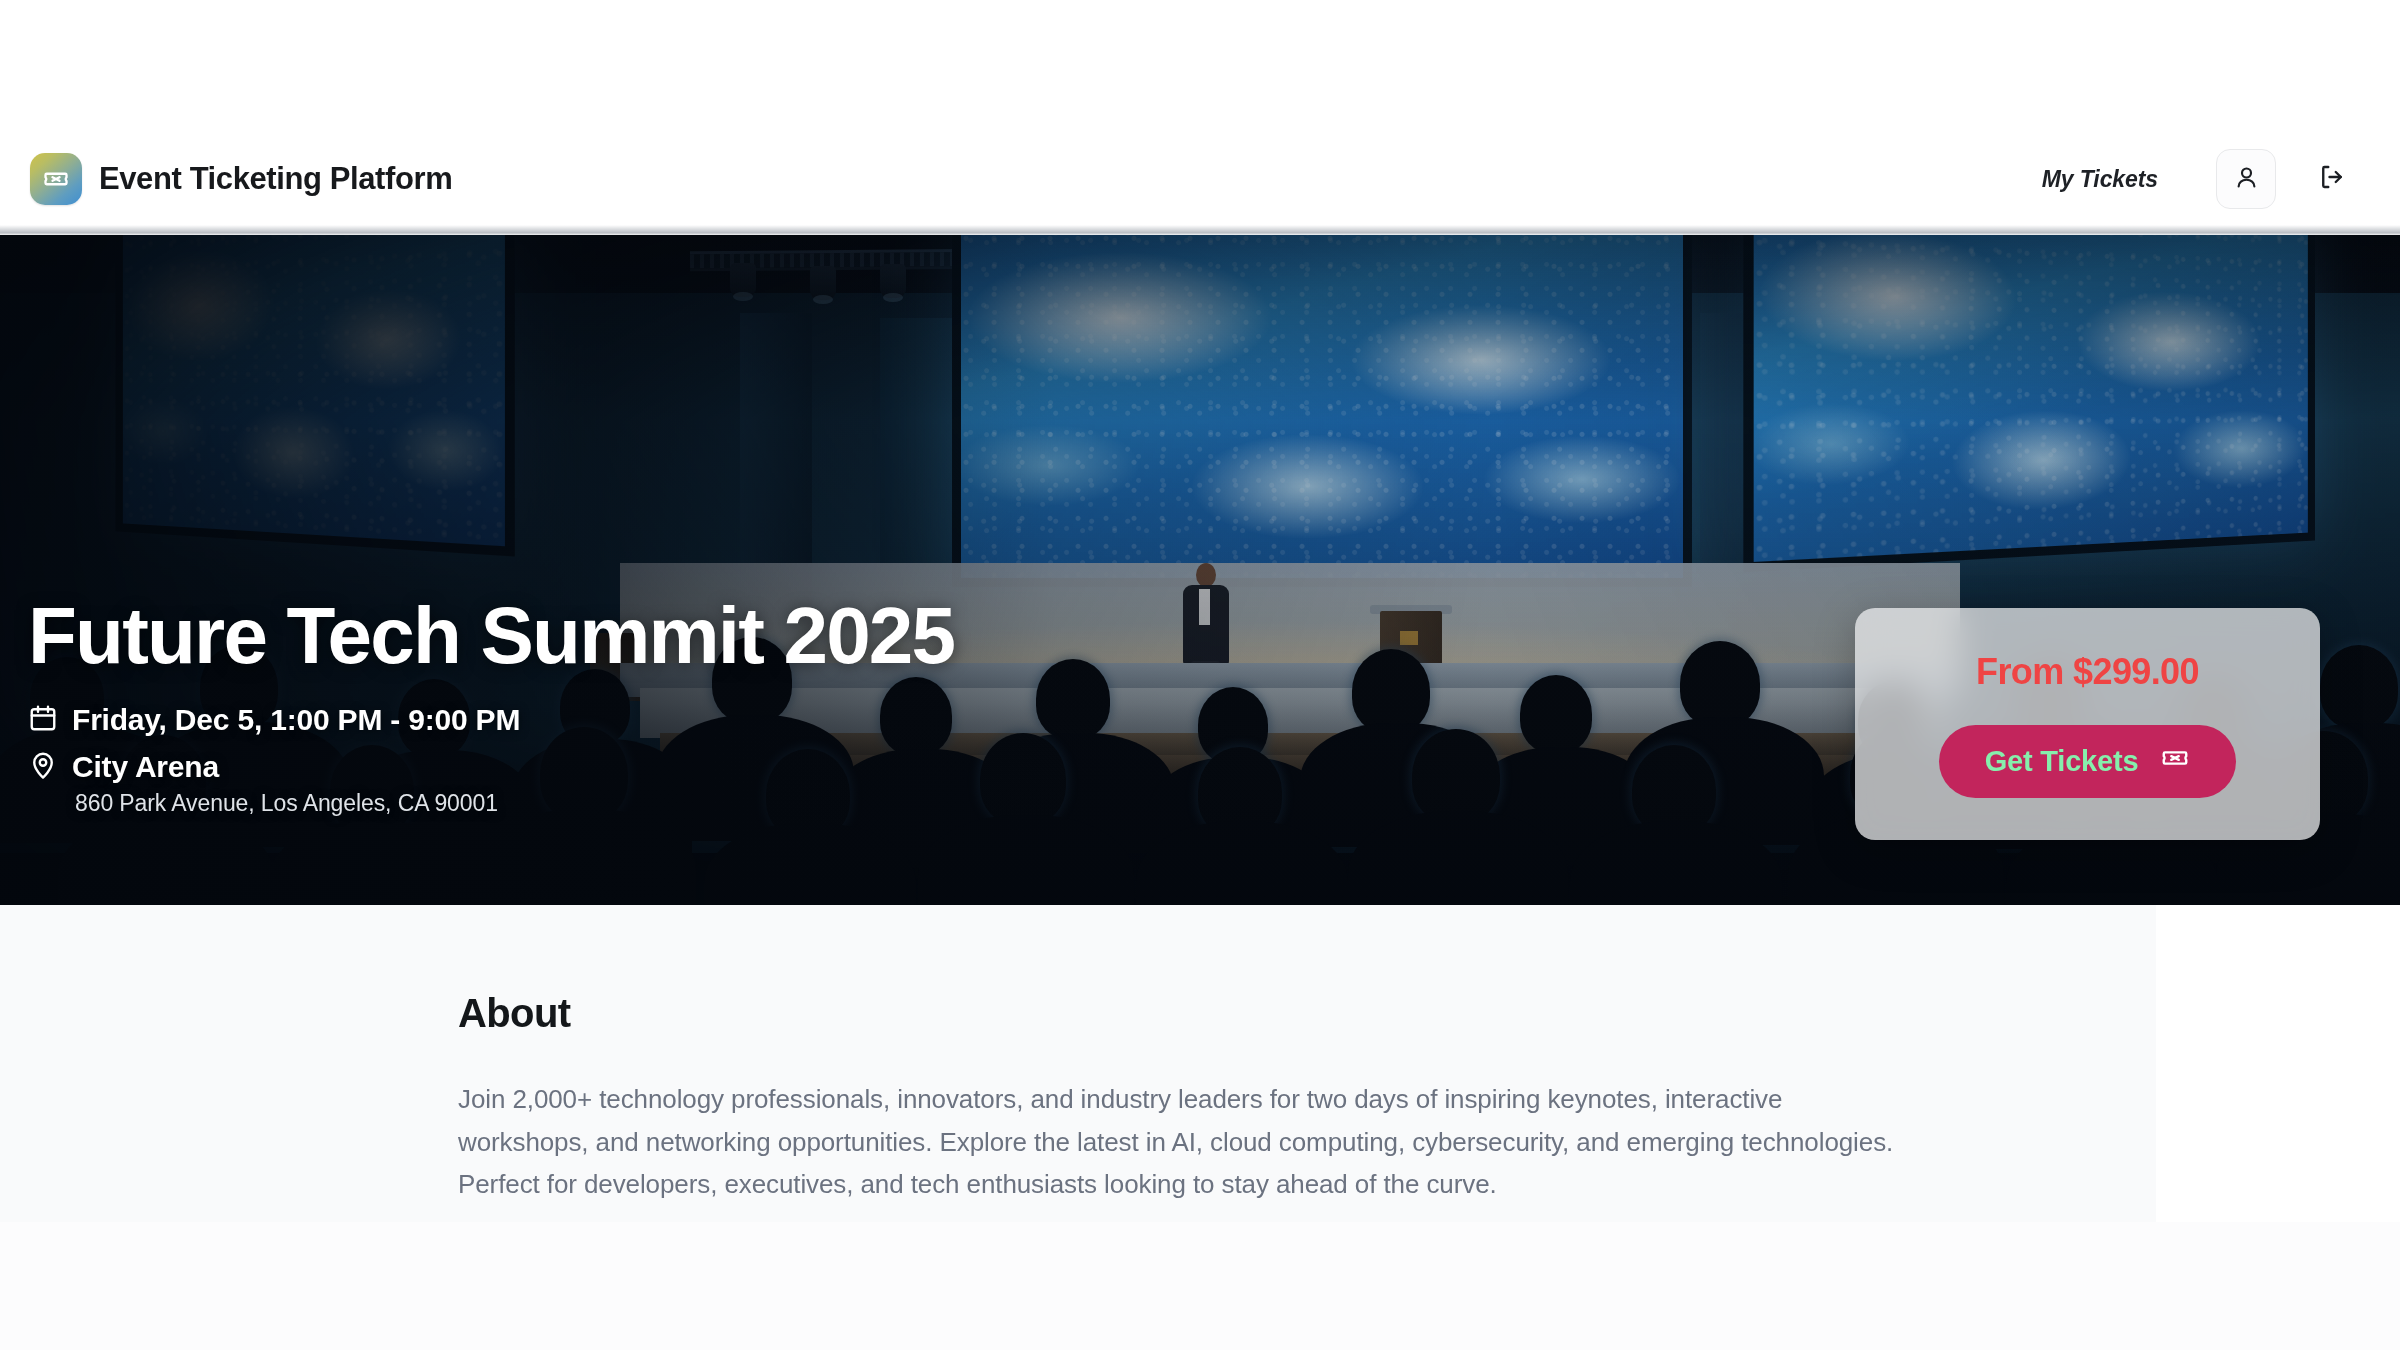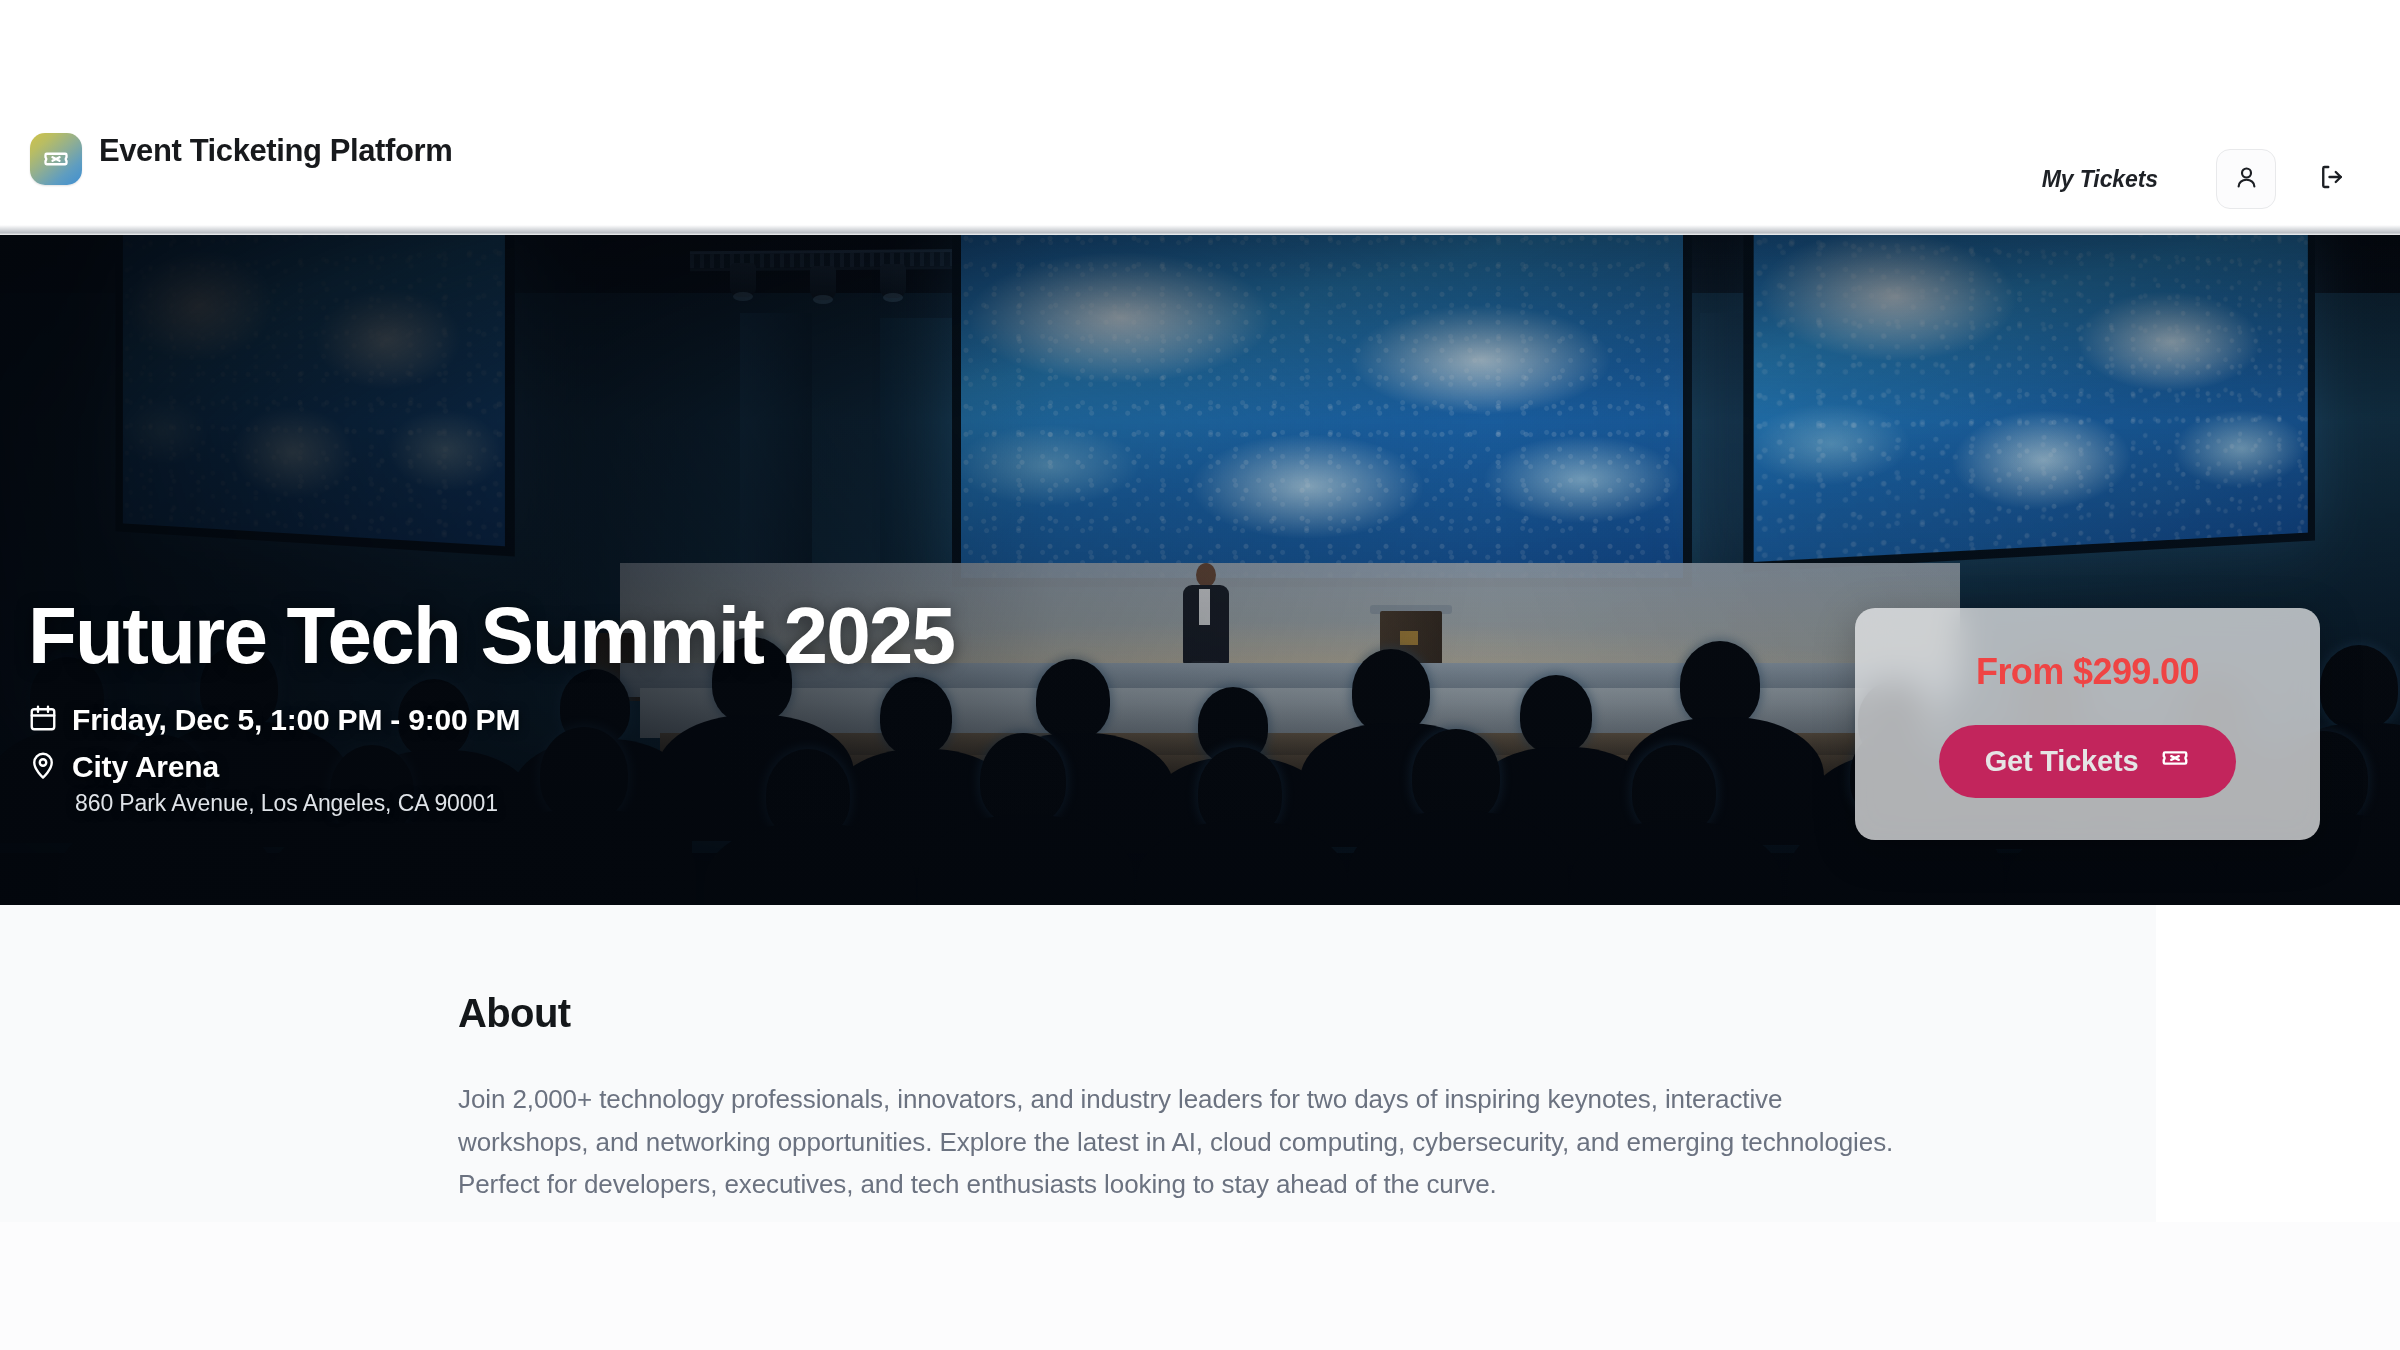--- a/index.html
+++ b/index.html
@@ -46,20 +46,21 @@
     position: absolute;
     top: 225px; left: 0;
     width: 2400px;
     height: 10px;
     background: linear-gradient(to bottom, rgba(255,255,255,1) 0%, rgba(186,190,196,1) 78%, rgba(255,255,255,0.95) 100%);
     z-index: 29;
   }
 
   .brand {
     display: flex;
+    align-items: center;
     gap: 17px;
     height: 92px;
     padding-left: 2px;
   }
   .brand-logo {
     width: 52px; height: 52px;
     border-radius: 15px;
     background: linear-gradient(140deg, #cfc24a 0%, #b9bd63 22%, #8fae93 48%, #5f9dc0 74%, #3f8fd2 100%);
     display: flex; align-items: center; justify-content: center;
     flex: none;
@@ -306,21 +307,21 @@
     font-size: 36px;
     font-weight: bold;
     color: #ef4444;
     letter-spacing: -0.6px;
   }
   .get-tickets-btn {
     display: flex;
     align-items: center;
     gap: 22px;
     background: #c2255c;
-    color: #e5e5e5;
+    color: #86efac;
     border: none;
     border-radius: 999px;
     padding: 18px 46px;
     font-size: 29px;
     font-weight: bold;
     font-family: "Liberation Sans", sans-serif;
     letter-spacing: -0.2px;
     cursor: pointer;
   }
 

